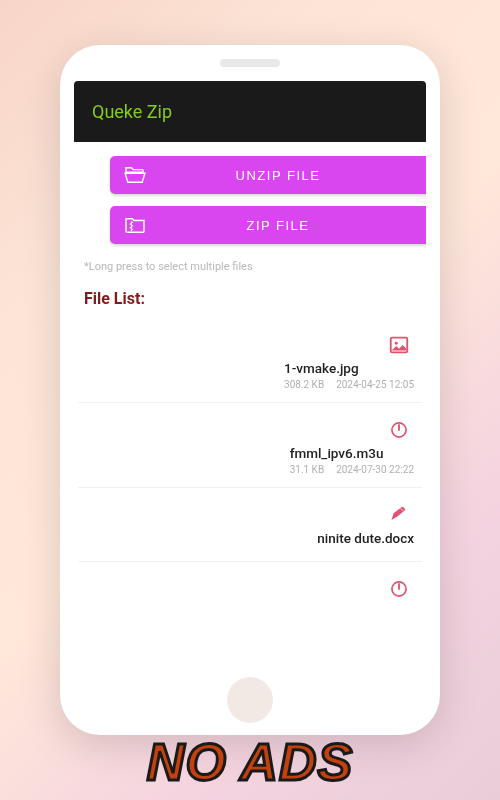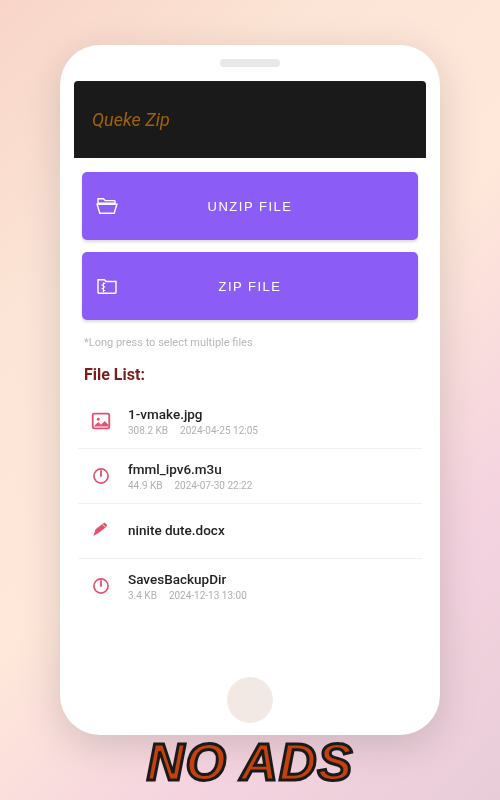--- a/index.html
+++ b/index.html
@@ -45,42 +45,42 @@
     border-radius: 50%;
   }
   .screen {
     width: 100%;
     height: 608px;
     background: #fff;
     overflow: hidden;
   }
   .app-header {
     background: #1a1a1a;
-    color: #a16207;
-    padding: 28px 18px;
+    color: #84cc16;
+    padding: 20px 18px;
     font-size: 18px;
     font-weight: 400;
     border-radius: 4px 4px 0 0;
-    font-style: italic;
   }
   .button-area {
     padding: 14px 8px 4px 8px;
   }
   .action-btn {
     width: 100%;
-    background: #8b5cf6;
+    background: #d946ef;
     color: #fff;
     border: none;
     border-radius: 5px;
-    padding: 25px 14px;
+    padding: 10px 14px;
     margin-bottom: 12px;
     display: flex;
     align-items: center;
     cursor: pointer;
     box-shadow: 0 2px 3px rgba(0,0,0,0.15);
+    margin-left: 28px;
   }
   .action-btn .btn-icon {
     width: 22px;
     height: 18px;
     flex-shrink: 0;
   }
   .action-btn .btn-label {
     flex: 1;
     text-align: center;
     font-size: 13px;
@@ -97,24 +97,25 @@
     font-size: 16px;
     font-weight: 700;
     color: #7f1d1d;
     padding: 6px 10px 10px 10px;
   }
   .file-list {
     padding: 0 4px;
   }
   .file-row {
     display: flex;
-    align-items: center;
+    align-items: flex-end;
     padding: 12px 8px;
     border-bottom: 1px solid #f1f1f1;
     cursor: pointer;
+    flex-direction: column;
   }
   .file-row:last-child { border-bottom: none; }
   .file-icon {
     width: 30px;
     height: 30px;
     flex-shrink: 0;
     display: flex;
     align-items: center;
     justify-content: center;
   }
@@ -206,45 +207,41 @@
         </div>
         <div class="file-row">
           <div class="file-icon">
             <svg viewBox="0 0 24 24" width="20" height="20">
               <circle cx="12" cy="12" r="8.5" fill="none" stroke="#e2526e" stroke-width="2"></circle>
               <line x1="12" y1="6" x2="12" y2="12" stroke="#e2526e" stroke-width="2.2" stroke-linecap="round"></line>
             </svg>
           </div>
           <div class="file-meta">
             <div class="file-name">fmml_ipv6.m3u</div>
-            <div class="file-sub"><span class="sz">44.9 KB</span><span class="dt">2024-07-30 22:22</span></div>
+            <div class="file-sub"><span class="sz">31.1 KB</span><span class="dt">2024-07-30 22:22</span></div>
           </div>
         </div>
         <div class="file-row">
           <div class="file-icon">
             <svg viewBox="0 0 24 24" width="20" height="20">
               <path d="M3 18 l2.5 -8 l9 -7 a2 2 0 0 1 3 0 l1 1 a2 2 0 0 1 0 3 l-9 7 l-6.5 4 Z" fill="#e2526e"></path>
               <path d="M14 4 l3 3" stroke="#fff" stroke-width="1"></path>
             </svg>
           </div>
           <div class="file-meta">
             <div class="file-name">ninite dute.docx</div>
           </div>
         </div>
         <div class="file-row">
           <div class="file-icon">
             <svg viewBox="0 0 24 24" width="20" height="20">
               <circle cx="12" cy="12" r="8.5" fill="none" stroke="#e2526e" stroke-width="2"></circle>
               <line x1="12" y1="6" x2="12" y2="12" stroke="#e2526e" stroke-width="2.2" stroke-linecap="round"></line>
             </svg>
           </div>
-          <div class="file-meta">
-            <div class="file-name">SavesBackupDir</div>
-            <div class="file-sub"><span class="sz">3.4 KB</span><span class="dt">2024-12-13 13:00</span></div>
-          </div>
         </div>
       </div>
 
   </div>
 
   <div class="phone-home"></div>
 </div>
 
 <div class="promo-text">NO ADS</div>
 

